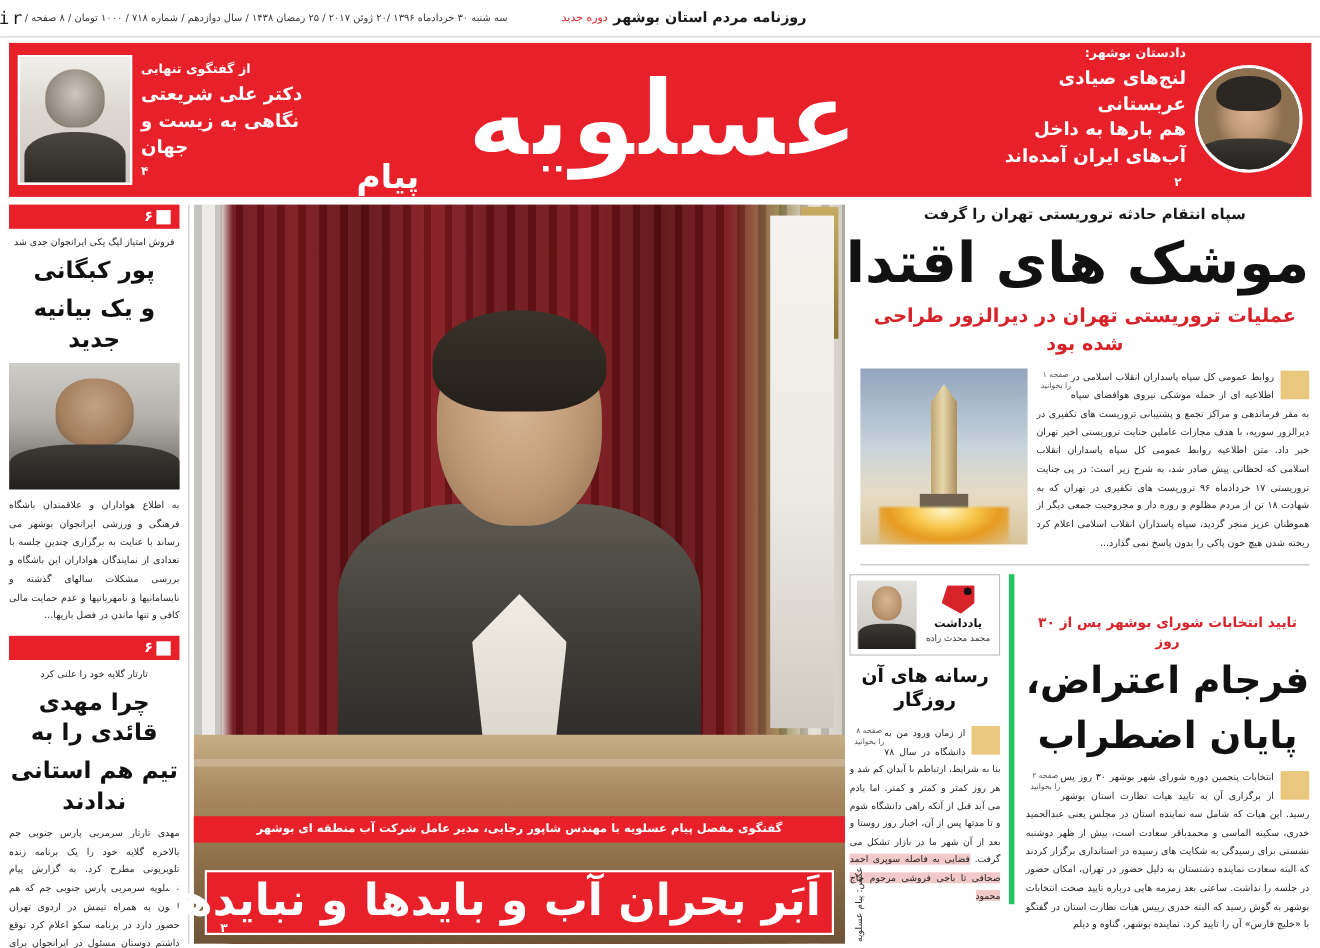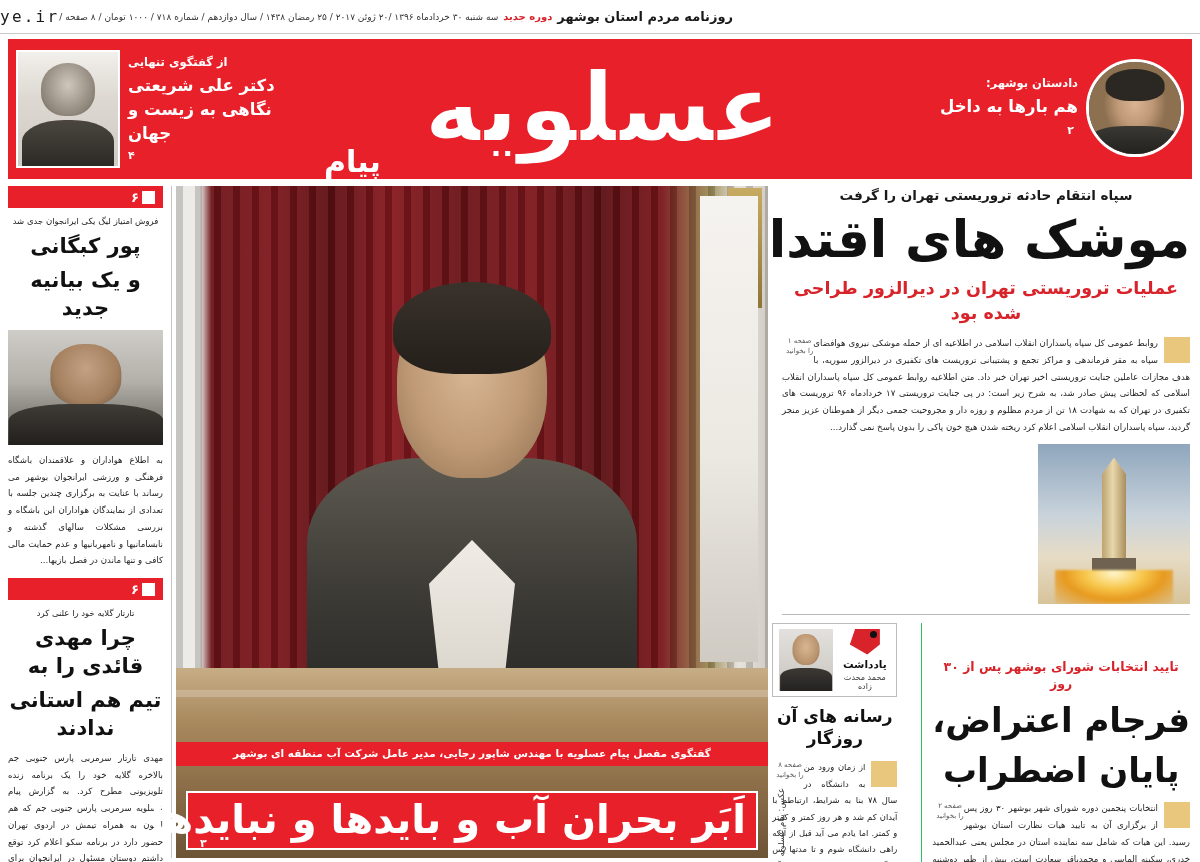--- a/index.html
+++ b/index.html
@@ -22,21 +22,21 @@
     border-bottom:1px solid #c9c9c9;
     direction:rtl;
   }
   .topbar-right {
     font-size:9.5px; font-weight:bold; color:#1a1a1a;
     display:flex; align-items:center; gap:5px;
     white-space:nowrap; direction:rtl;
     margin-right:455px;
   }
   .topbar-right .paper-name { font-size:13px; font-weight:bold; }
-  .topbar-right .new-era { color:#d8232a; font-weight:bold; font-size:10px; }
+  .topbar-right .new-era { color:#d8232a; font-weight:normal; font-size:10px;margin-left:44px; }
   .topbar-right .meta { font-size:9px; font-weight:normal; color:#333; letter-spacing:0; }
   .site-url {
     margin-right:auto;
     direction:ltr;
     font-family:"DejaVu Sans Mono","Liberation Mono",monospace;
     font-size:16px; letter-spacing:2.2px; color:#1a1a1a;
     padding-left:6px;
   }
 
   
@@ -263,21 +263,21 @@
   }
   .lead-head {
     font-size:51px; font-weight:bold; color:#111;
     text-align:center; line-height:1.12; letter-spacing:-1.5px;
     margin-bottom:8px; white-space:nowrap;
   }
   .lead-sub {
     font-size:17.5px; font-weight:bold; color:#d8232a;
     text-align:center; line-height:1.4; margin-bottom:10px;
   }
-  .lead-flow { display:flex; direction:rtl; gap:8px; align-items:flex-start;flex-direction:column; }
+  .lead-flow { display:flex; direction:rtl; gap:8px; align-items:flex-start; }
   .lead-text {
     flex:1; font-size:8.6px; line-height:1.95;
     text-align:justify; color:#1c1c1c; position:relative;
   }
   .dropmark {
     float:right; width:26px; height:26px; background:#e9c77d;
     margin:2px 0 2px 6px;
   }
   .page-ref {
     float:left; font-size:7px; color:#555; text-align:center;
@@ -317,21 +317,21 @@
   .sec2-head {
     font-size:34px; font-weight:bold; color:#111;
     text-align:center; line-height:1.22; letter-spacing:-1px;
     margin-bottom:9px; white-space:nowrap;
   }
   .sec2-text {
     font-size:8.6px; line-height:1.95; text-align:justify; color:#1c1c1c;
   }
 
   
-  .note-col { width:150px; flex:0 0 auto; border-right:1px solid #22c55e; padding-right:24px; }
+  .note-col { width:150px; flex:0 0 auto; border-right:5px solid #22c55e; padding-right:8px; }
   .note-box {
     border:1px solid #bdbdbd; padding:5px 6px;
     display:flex; align-items:center; gap:6px; margin-bottom:8px;
   }
   .note-meta { flex:1; text-align:center; }
   .note-logo {
     width:30px; height:26px; margin:0 auto 3px auto; position:relative;
   }
   .note-logo .shape {
     position:absolute; inset:0; background:#d8232a;
@@ -380,21 +380,23 @@
   </div>
 
   <div class="masthead">
 
     <div class="mh-teaser-right">
       <div class="mh-avatar-circle">
         <div class="face-a"></div>
       </div>
       <div class="mh-teaser-text">
         <div class="mh-kicker">دادستان بوشهر:</div>
+        <div class="mh-line">لنج‌های صیادی عربستانی</div>
         <div class="mh-line">هم بارها به داخل</div>
+        <div class="mh-line">آب‌های ایران آمده‌اند</div>
         <span class="mh-page-no">۲</span>
       </div>
     </div>
 
     <div class="mh-logo">
       <div class="logo-main">عسلویه</div>
       <div class="logo-sub">پیام</div>
     </div>
 
     <div class="mh-teaser-left">

